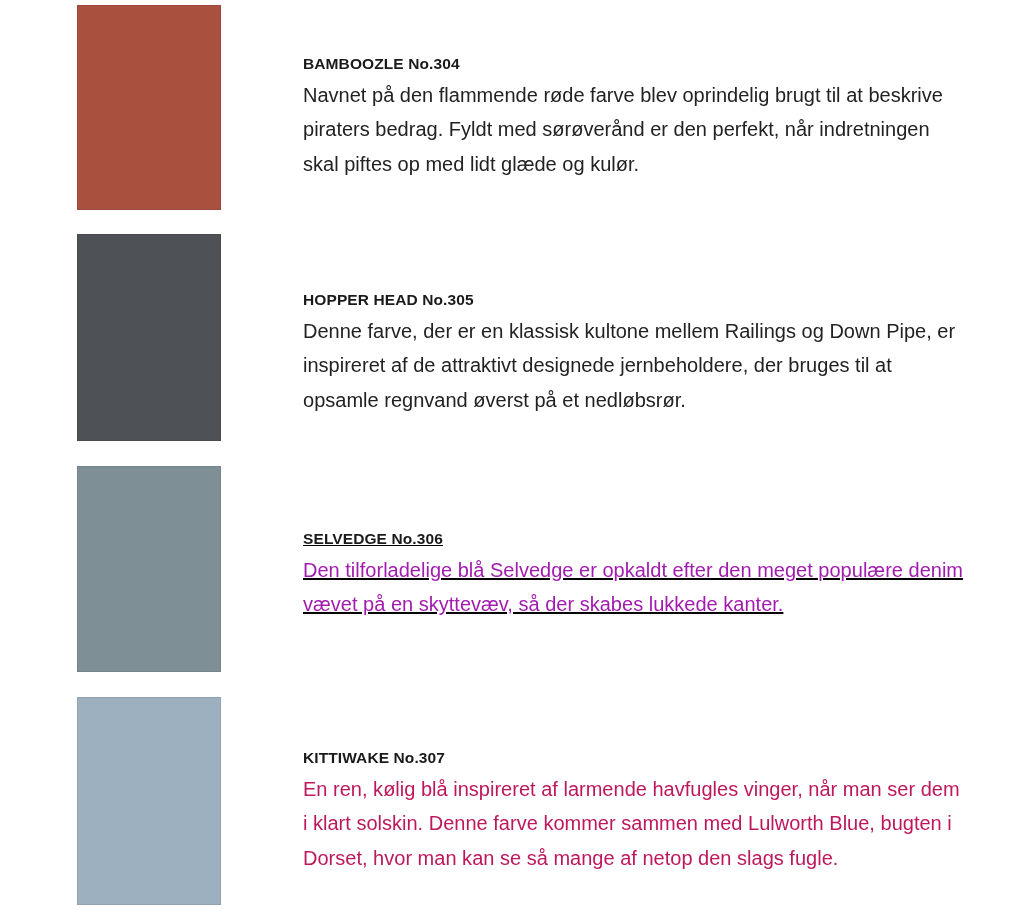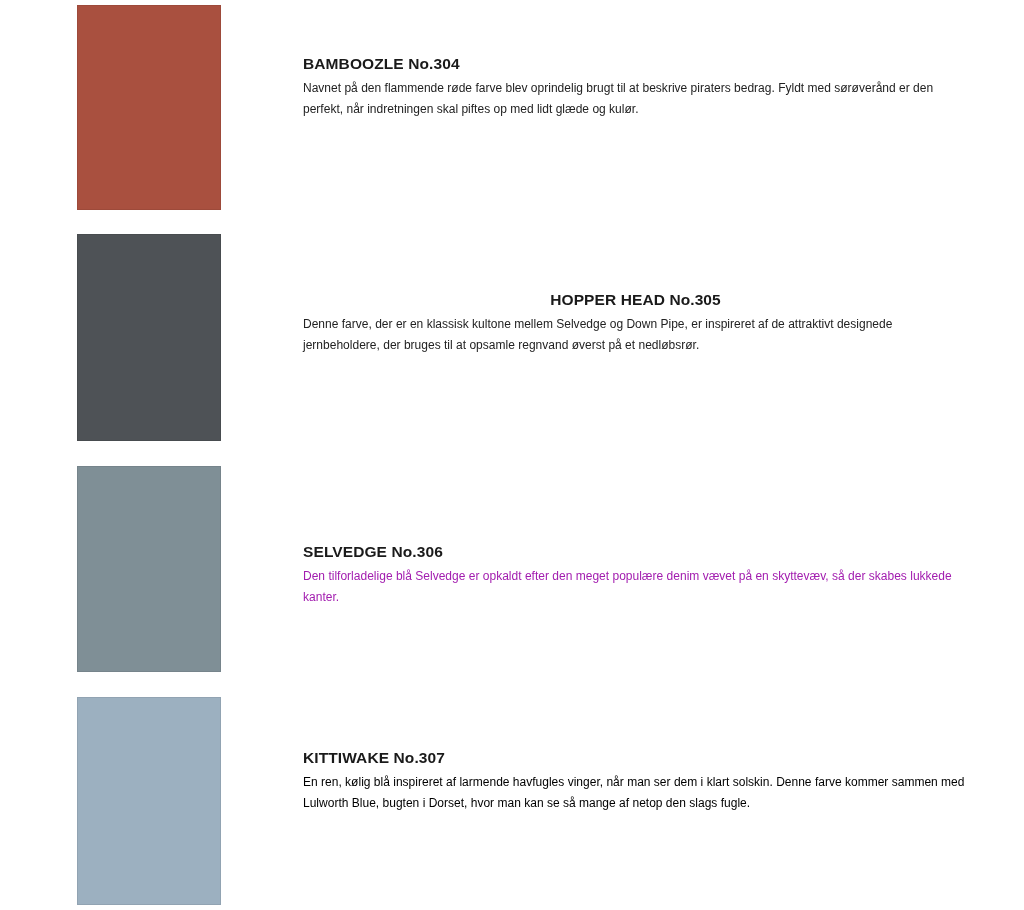--- a/index.html
+++ b/index.html
@@ -43,69 +43,69 @@
   .entry-name {
     font-size: 15.5px;
     font-weight: bold;
     color: #1a1a1a;
     letter-spacing: 0.1px;
     line-height: 1.55;
     margin-bottom: 2px;
   }
 
   .entry-description {
-    font-size: 12px;
+    font-size: 20px;
     font-weight: normal;
     color: #222222;
     line-height: 1.72;
     letter-spacing: 0.01px;
   }
 
   
   #entry-0 .swatch { top: 5px;   height: 205px; }
   #entry-1 .swatch { top: 234px; height: 207px; }
   #entry-2 .swatch { top: 466px; height: 206px; }
   #entry-3 .swatch { top: 697px; height: 208px; }
 
   
   #entry-0 .entry-text { top: 52px;  }
   #entry-1 .entry-text { top: 288px; }
-  #entry-2 .entry-text { top: 540px; }
+  #entry-2 .entry-text { top: 527px; text-decoration: underline; }
   #entry-3 .entry-text { top: 746px; }
 </style>
 </head>
 <body style="background-color: rgb(255, 255, 255);">
 
 <div class="color-list">
 
   <div class="color-entry" id="entry-0">
     <div class="swatch" style="background-color: rgb(169, 80, 63);"></div>
     <div class="entry-text">
       <div class="entry-name" style="color: rgb(26, 26, 26);">BAMBOOZLE No.304</div>
       <div class="entry-description" style="color: rgb(34, 34, 34);">Navnet på den flammende røde farve blev oprindelig brugt til at beskrive piraters bedrag. Fyldt med sørøverånd er den perfekt, når indretningen skal piftes op med lidt glæde og kulør.</div>
     </div>
   </div>
 
   <div class="color-entry" id="entry-1">
     <div class="swatch" style="background-color: rgb(78, 82, 86);"></div>
     <div class="entry-text">
-      <div class="entry-name" style="color: rgb(26, 26, 26); text-align: center;">HOPPER HEAD No.305</div>
-      <div class="entry-description" style="color: rgb(34, 34, 34);">Denne farve, der er en klassisk kultone mellem Selvedge og Down Pipe, er inspireret af de attraktivt designede jernbeholdere, der bruges til at opsamle regnvand øverst på et nedløbsrør.</div>
+      <div class="entry-name" style="color: rgb(26, 26, 26);">HOPPER HEAD No.305</div>
+      <div class="entry-description" style="color: rgb(34, 34, 34);">Denne farve, der er en klassisk kultone mellem Railings og Down Pipe, er inspireret af de attraktivt designede jernbeholdere, der bruges til at opsamle regnvand øverst på et nedløbsrør.</div>
     </div>
   </div>
 
   <div class="color-entry" id="entry-2">
     <div class="swatch" style="background-color: rgb(127, 143, 150);"></div>
     <div class="entry-text">
       <div class="entry-name" style="color: rgb(26, 26, 26);">SELVEDGE No.306</div>
       <div class="entry-description" style="color: #a21caf;">Den tilforladelige blå Selvedge er opkaldt efter den meget populære denim vævet på en skyttevæv, så der skabes lukkede kanter.</div>
     </div>
   </div>
 
   <div class="color-entry" id="entry-3">
     <div class="swatch" style="background-color: rgb(156, 176, 192);"></div>
     <div class="entry-text">
       <div class="entry-name" style="color: rgb(26, 26, 26);">KITTIWAKE No.307</div>
-      <div class="entry-description" style="color: #000000;">En ren, kølig blå inspireret af larmende havfugles vinger, når man ser dem i klart solskin. Denne farve kommer sammen med Lulworth Blue, bugten i Dorset, hvor man kan se så mange af netop den slags fugle.</div>
+      <div class="entry-description" style="color: #be185d;">En ren, kølig blå inspireret af larmende havfugles vinger, når man ser dem i klart solskin. Denne farve kommer sammen med Lulworth Blue, bugten i Dorset, hvor man kan se så mange af netop den slags fugle.</div>
     </div>
   </div>
 
 </div>
 
 </body></html>

